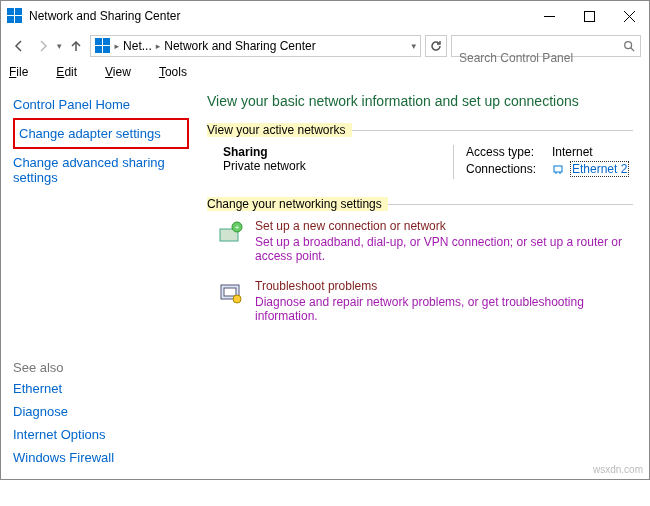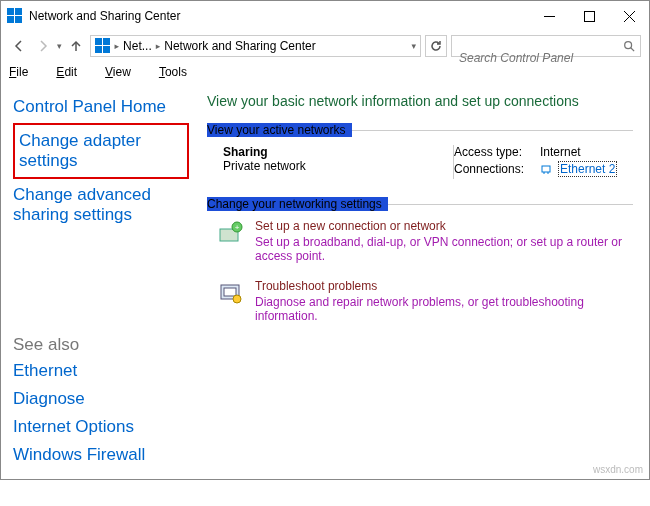--- a/index.html
+++ b/index.html
@@ -20,41 +20,41 @@
   .chev { font-size:9px; color:#666; }
   .breadcrumbs { flex:1; display:flex; align-items:center; border:1px solid #ccc; height:22px; padding:0 4px; gap:4px; font-size:12px; }
   .breadcrumbs .bcicon { width:16px; height:16px; display:flex; flex-wrap:wrap; }
   .breadcrumbs .bcicon span{width:7px;height:7px;background:#0078d7;margin:0 1px 1px 0;}
   .breadcrumbs .crumb { display:flex; align-items:center; gap:3px; }
   .breadcrumbs .sep { color:#666; font-size:9px; }
   .bcend { margin-left:auto; font-size:9px; color:#666; }
   .refresh { width:22px; height:22px; border:1px solid #ccc; display:flex; align-items:center; justify-content:center; }
   .refresh svg{width:12px;height:12px;stroke:#555;fill:none;stroke-width:1.5;}
   .searchbox { width:190px; height:22px; border:1px solid #ccc; display:flex; align-items:center; padding:0 5px; color:#777; }
-  .searchbox input { border:none; outline:none; flex:1; font-size:12px; font-style:italic; color:#777; background:transparent;margin-top:24px;}
+  .searchbox input { border:none; outline:none; flex:1; font-size:12px; color:#777; background:transparent;margin-top:24px;}
   .searchbox svg{width:12px;height:12px;stroke:#777;fill:none;stroke-width:1.5;}
 
   .menubar { height:22px; display:flex; align-items:center; padding:0 8px; gap:28px; font-size:12px; }
   .menubar span u{text-decoration:underline;}
 
   .content { flex:1; display:flex; overflow:hidden; }
-  .sidebar { width:200px; padding:10px 12px; font-size:17px; display:flex; flex-direction:column;}
+  .sidebar { width:200px; padding:10px 12px; font-size:13px; display:flex; flex-direction:column;}
   .sidebar a { color:#0066cc; text-decoration:none; display:block; padding:4px 0; cursor:pointer; }
   .highlight-box { border:2px solid #d00; padding:2px 4px; margin:2px 0;}
   .seealso-spacer{flex:1;}
   .seealso-title{color:#777; margin-bottom:2px;}
 
   .main { flex:1; padding:10px 16px 10px 6px; font-size:12px; }
   .main h2 { color:#1a6a3a; font-size:14px; font-weight:normal; margin:0 0 14px 0;}
   .fieldset { border-top:1px solid #ccc; margin-top:-7px; padding-top:14px; margin-bottom:18px; }
-  .label-over { display:inline-block; background:#1d4ed8; padding-right:6px; position:relative; top:0;text-align:right;}
+  .label-over { display:inline-block; background:#fef9c3; padding-right:6px; position:relative; top:0;text-align:right;}
   .net-row { display:flex; }
   .net-left { flex:1; padding-left:16px;}
   .net-left .name{font-weight:bold;}
-  .net-right { width:180px; border-left:1px solid #ccc; font-size:12px;}
+  .net-right { width:180px; border-left:1px solid #ccc; padding-left:12px; font-size:12px;}
   .net-right .row{display:flex; align-items:center; gap:6px; margin-bottom:2px;}
   .net-right .lbl{width:80px;}
   .ethlink{color:#0066cc; border:1px dotted #333; padding:0 1px;}
   .settings-item { display:flex; gap:10px; margin-bottom:16px; padding-left:10px;}
   .settings-item .icon{width:28px; height:28px; flex:none;}
   .settings-item .title{color:#7f1d1d; margin-bottom:2px; cursor:pointer;}
   .settings-item .desc{color:#a21caf;}
   .watermark{position:absolute; right:6px; bottom:4px; font-size:10px; color:#bbb;}
   .window{position:relative;}
 </style>

